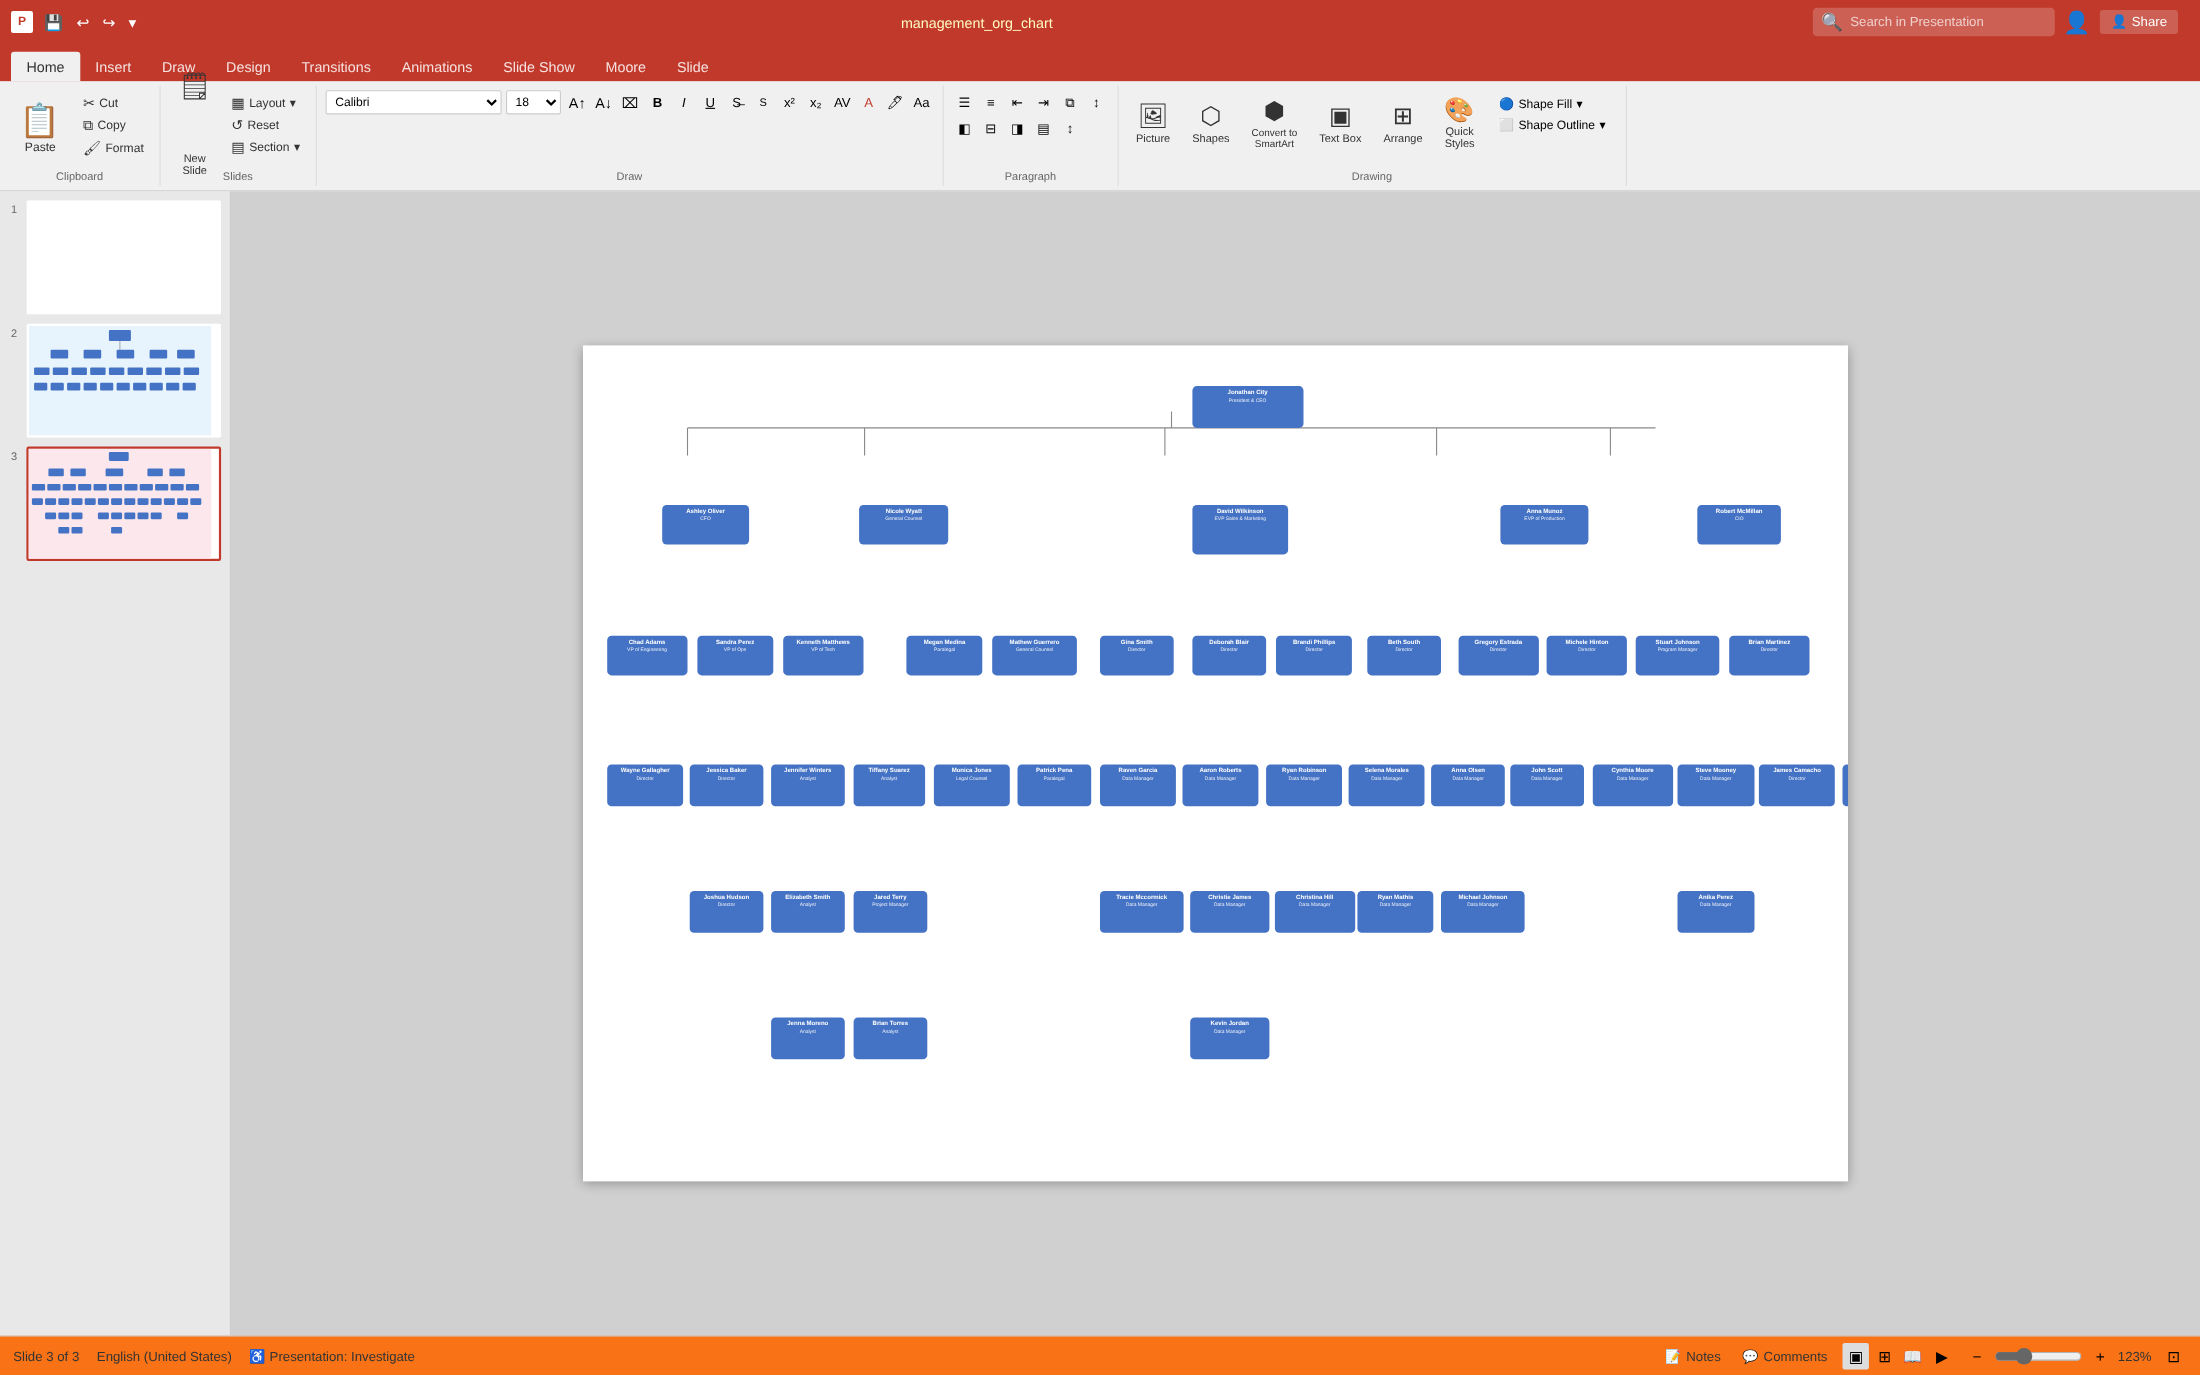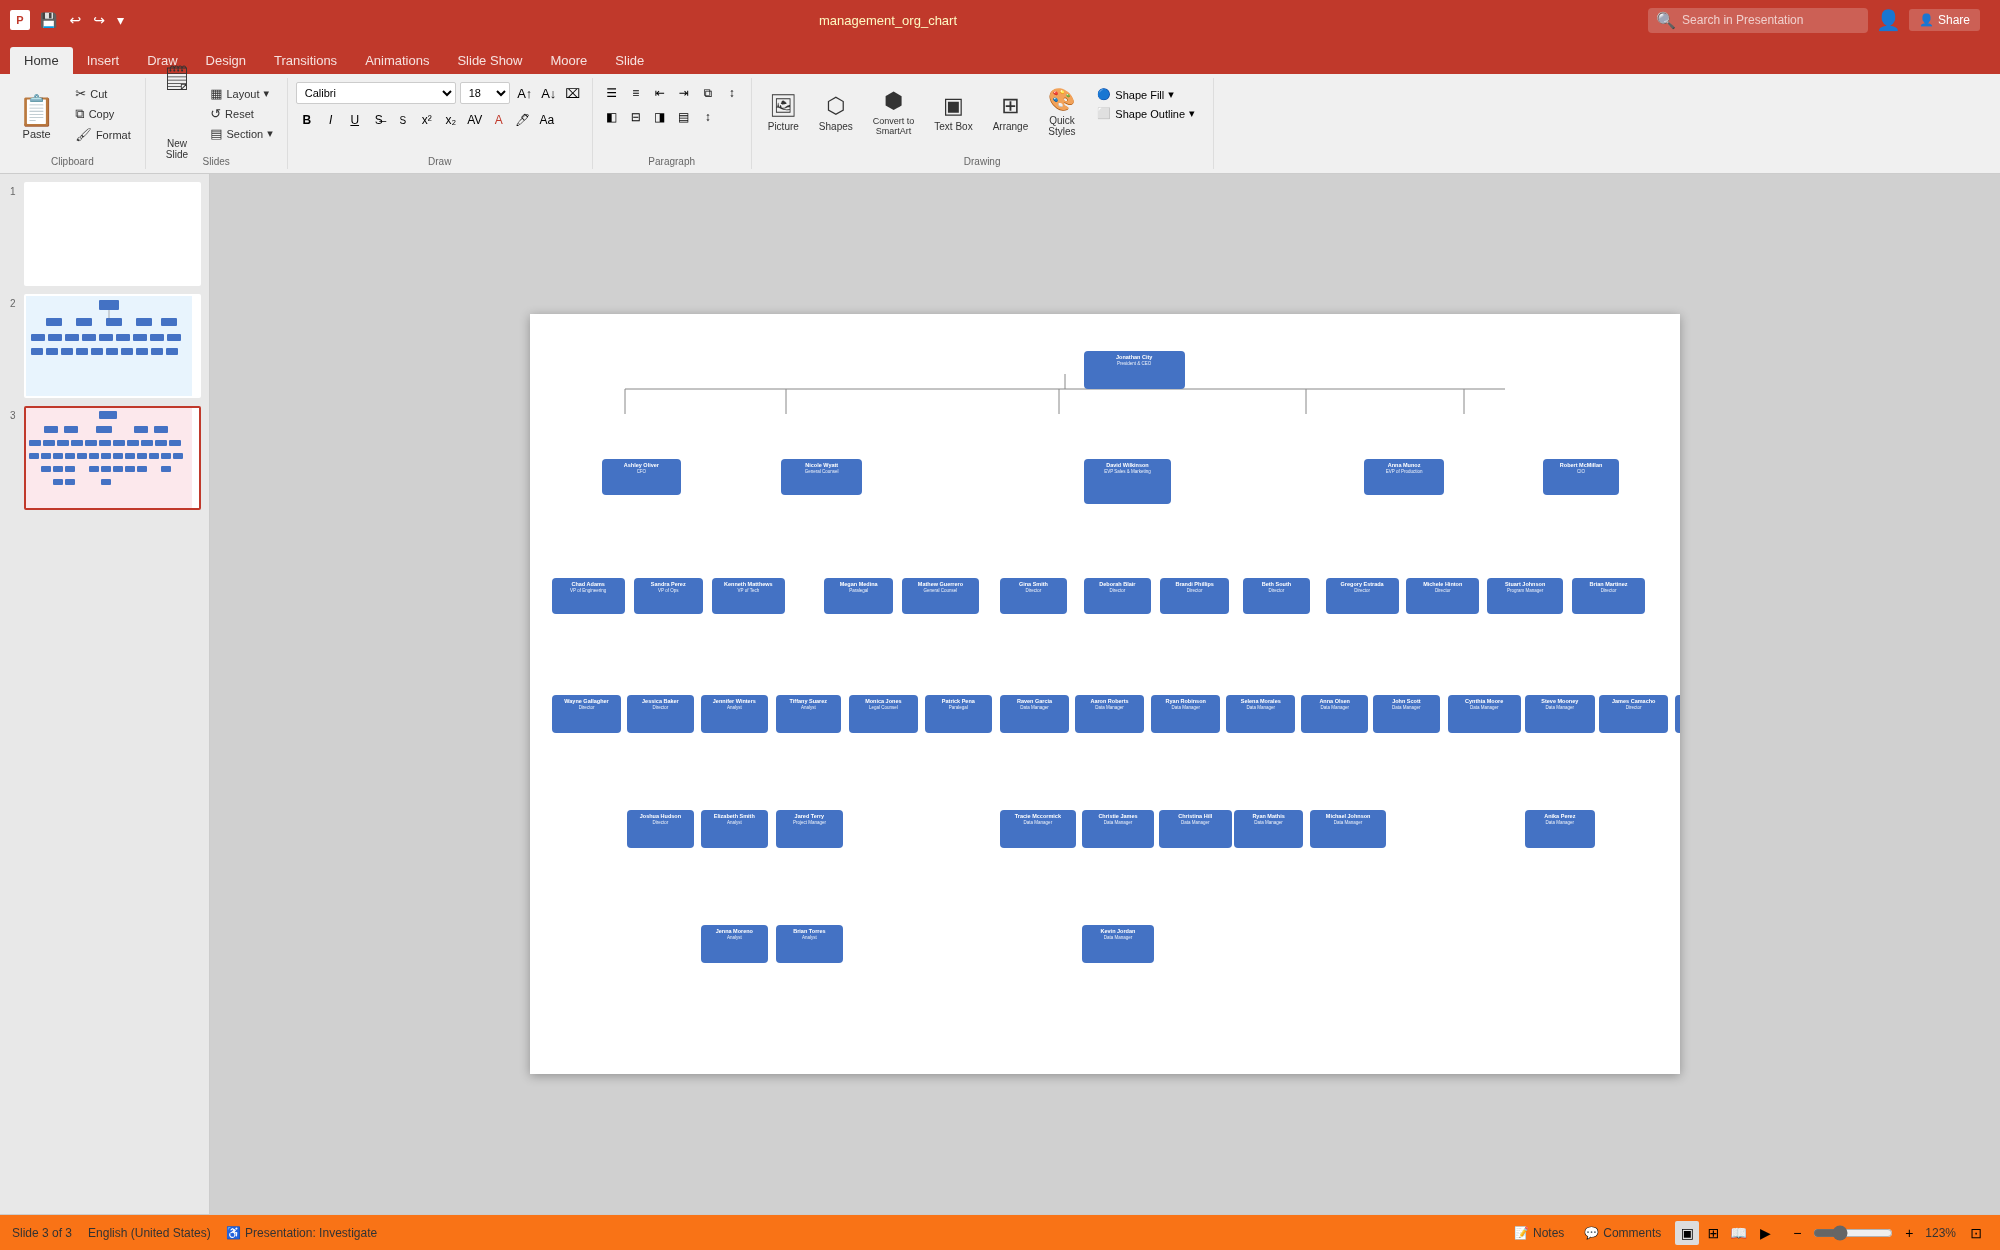--- a/index.html
+++ b/index.html
@@ -481,21 +481,21 @@
           <span class="icon">▤</span>
           <span>Section</span>
           <span>▾</span>
         </button>
       </div>
     </div>
     <div class="ribbon-group-label">Slides</div>
   </div>
 
   <div class="ribbon-group">
-    <div class="ribbon-group-content" style="flex-direction:column; gap:3px; padding-top:4px;">
+    <div class="ribbon-group-content" style="flex-direction:row; gap:3px; padding-top:4px;">
       <div class="font-row">
         <select class="font-select">
           <option>Calibri</option>
           <option>Arial</option>
           <option>Times New Roman</option>
         </select>
         <select class="size-select">
           <option>18</option>
           <option>12</option>
           <option>14</option>

